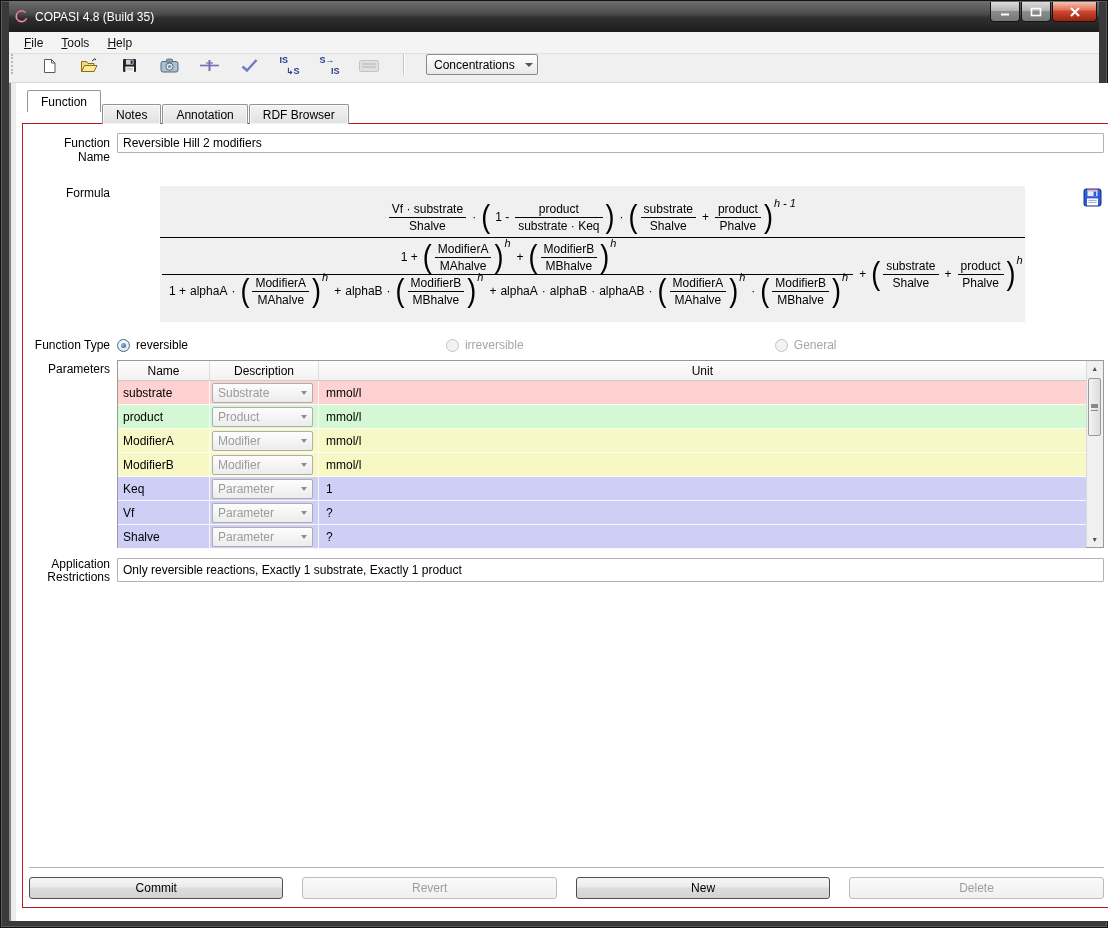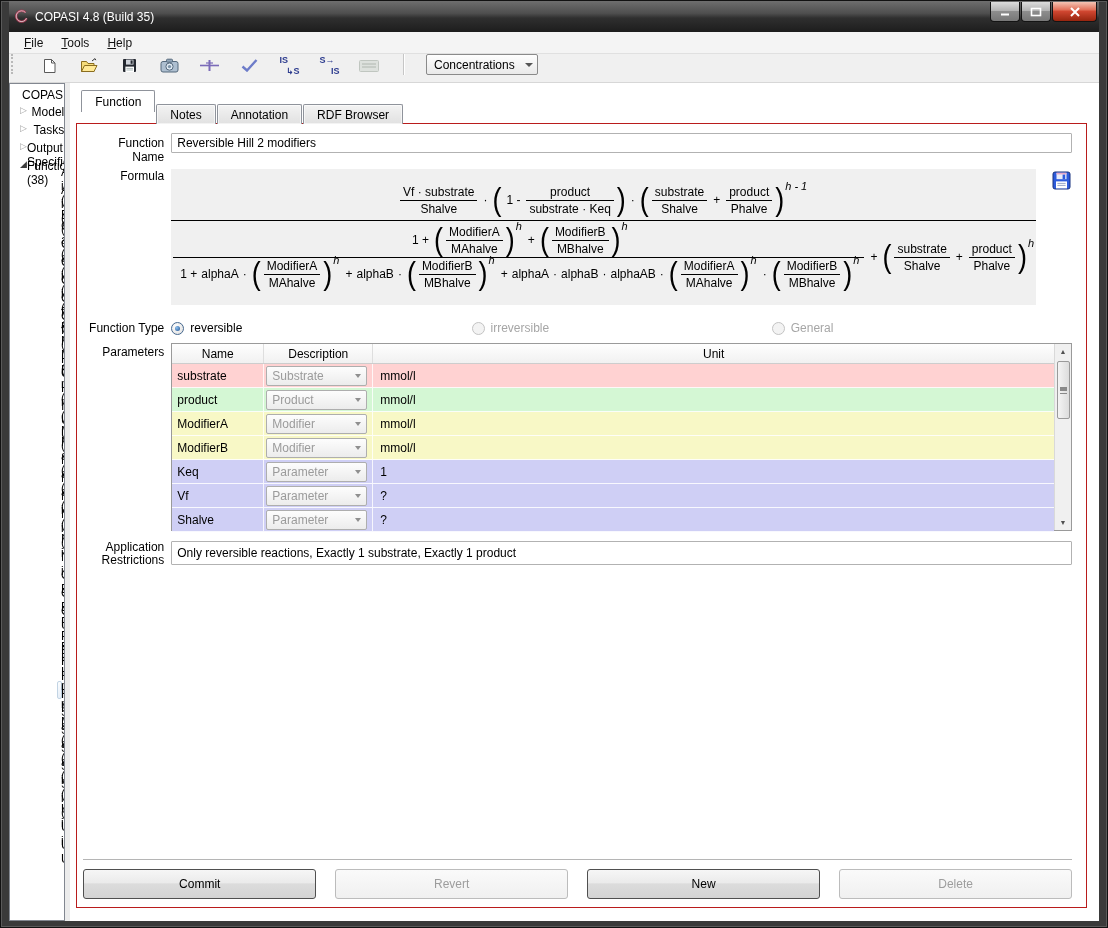--- a/index.html
+++ b/index.html
@@ -63,21 +63,21 @@
   .tab.active { background:#fff; height:22px; top:1px; margin-top:-2px; z-index:3; box-shadow:none; }
 
   .frame { flex:1; border:1px solid #b91c1c; background:#fff; padding:9px 14px 8px 6px;
            display:flex; flex-direction:column; }
   .frow-l { display:flex; }
   .lblcol { width:88px; text-align:right; padding-right:7px; font-size:12px; color:#000; flex:none; padding-top:3px; }
   .input { flex:1; height:20px; border:1px solid #b2b2b2; border-radius:1px; font-size:12px;
            padding:2px 5px; background:#fff; }
 
   
-  .formularow { margin-top:5px; display:flex; }
+  .formularow { margin-top:22px; display:flex;gap:43px; }
   .formula-box { flex:1; background:#f0f0f0; height:136px; display:flex; align-items:center;
                  justify-content:center; font-size:12px; overflow:hidden; }
   .fsavecol { width:36px; display:flex; justify-content:flex-end; align-items:flex-start; }
   .fsave { width:22px; height:22px; display:flex; align-items:center; justify-content:center; }
   .bigfrac { display:flex; flex-direction:column; align-items:center; }
   .mainbar { align-self:stretch; height:0; border-top:1px solid #000; margin:4px 0; }
   .frow { display:flex; align-items:center; }
   .fr { display:inline-flex; flex-direction:column; align-items:center; margin:0 2px; }
   .fr .bar { align-self:stretch; height:0; border-top:1px solid #000; margin:1px 0; }
   .fr .ftop,.fr .fbot { padding:0 3px; display:inline-flex; align-items:center; justify-content:center; }
@@ -126,21 +126,21 @@
   .spacerflex { flex:1; }
 
   
   .restrow { margin-top:10px; display:flex; }
   .lbl2 { width:88px; text-align:right; padding-right:7px; font-size:12px; line-height:13px; padding-top:0; flex:none; }
   .rest-input { height:24px; }
 
   
   .sep { border-top:1px solid #b5b5b5; margin:0 0 9px; }
   .btnrow { display:flex; gap:19px; }
-  .btn { flex:1; height:30px; font-size:12px; font-family:inherit; color:#000;
+  .btn { flex:1; height:22px; font-size:12px; font-family:inherit; color:#000;
          border:1px solid #4f4f4f; border-radius:3px;
          background:linear-gradient(#f6f6f6,#ebebeb 45%,#dcdcdc 50%,#d3d3d3); }
   .btn.disabled { border-color:#bcbcbc; color:#9d9d9d; background:linear-gradient(#fafafa,#f0f0f0); }
 </style>
 </head>
 <body>
 
 <div class="window">
 
   <div class="titlebar">

